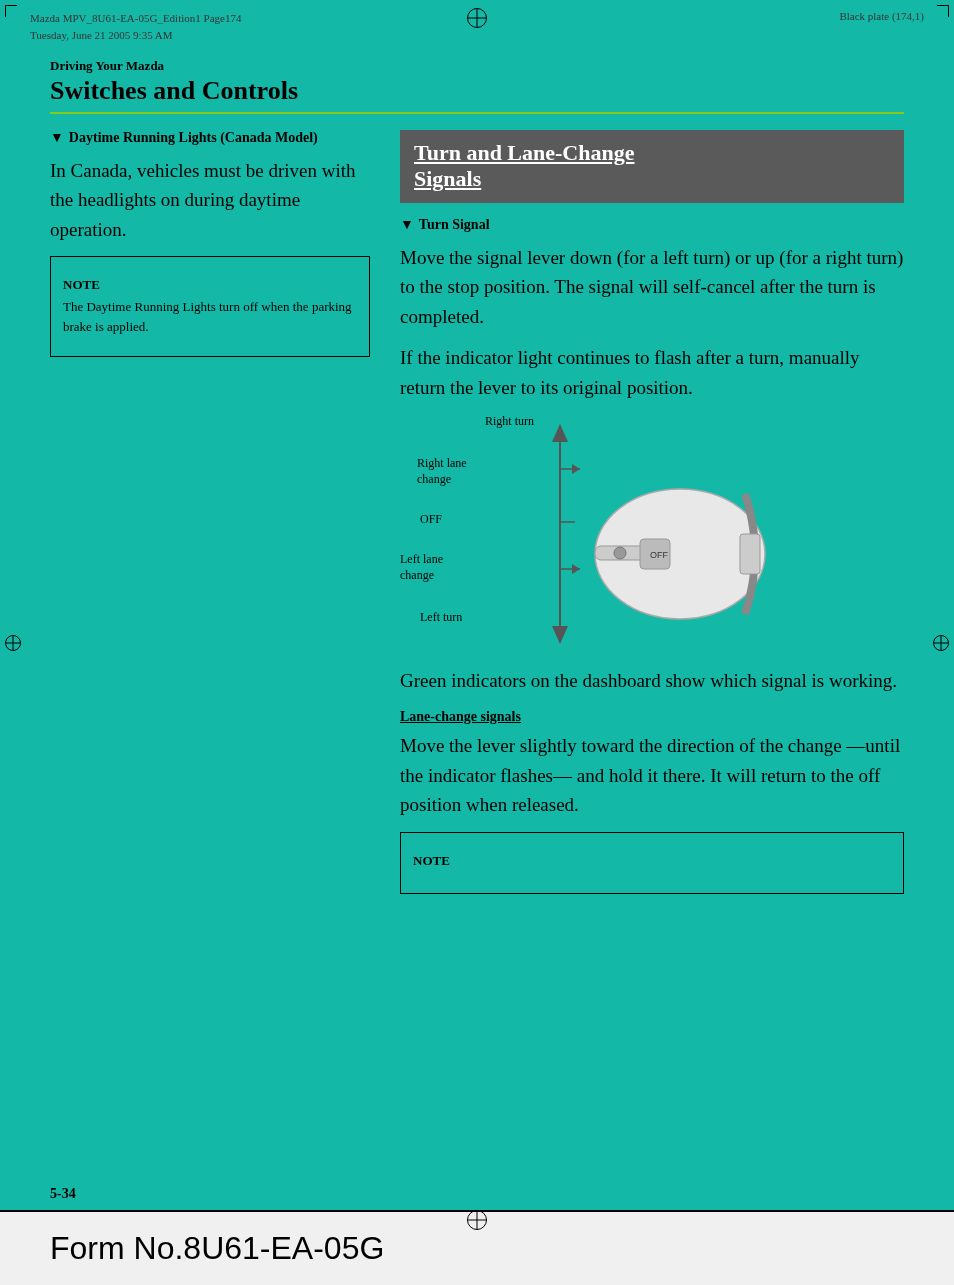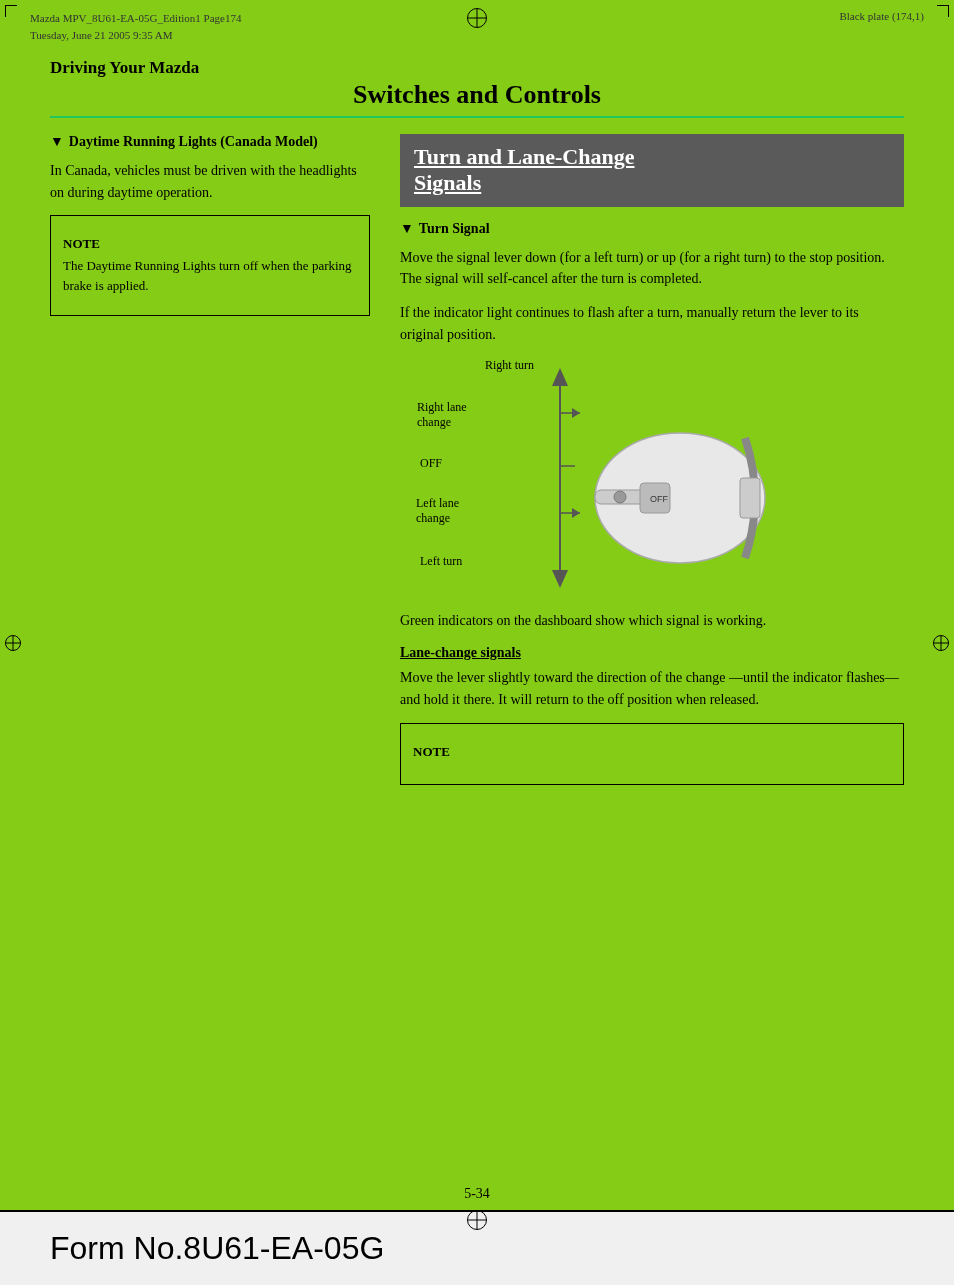--- a/index.html
+++ b/index.html
@@ -10,21 +10,21 @@
       background: #fff;
       font-family: Times New Roman, serif;
       font-size: 14px;
       color: #000;
       position: relative;
     }
 
     .page-container {
       width: 954px;
       min-height: 1285px;
-      background: #84cc16;
+      background: #14b8a6;
       position: relative;
       padding: 0;
     }
 
     
     .page-header {
       display: flex;
       justify-content: space-between;
       align-items: flex-start;
       padding: 10px 30px 5px 30px;
@@ -152,32 +152,31 @@
       transform: translateX(-50%);
     }
 
     
     .section-title-area {
       padding: 0 50px 0 50px;
       margin-top: 10px;
     }
 
     .section-subtitle {
-      font-size: 17px;
+      font-size: 13px;
       font-weight: bold;
       margin-bottom: 2px;
     }
 
     .section-title {
       font-size: 26px;
       font-weight: bold;
-      border-bottom: 2px solid #22c55e;
+      border-bottom: 2px solid #84cc16;
       padding-bottom: 6px;
       margin-bottom: 16px;
-      text-align: center;
     }
 
     
     .two-col {
       display: flex;
       padding: 0 50px;
       gap: 30px;
     }
 
     .col-left {
@@ -198,21 +197,21 @@
       margin-bottom: 10px;
     }
 
     .subsection-heading .triangle {
       color: #000;
       margin-right: 5px;
       font-size: 14px;
     }
 
     .body-text {
-      font-size: 14px;
+      font-size: 19px;
       line-height: 1.55;
       margin-bottom: 12px;
     }
 
     .note-box {
       border: 1px solid #000;
       padding: 20px 12px;
       margin-top: 8px;
     }
 
@@ -275,22 +274,21 @@
     .page-footer {
       position: absolute;
       bottom: 0;
       left: 0;
       right: 0;
     }
 
     .footer-page-num {
       padding: 0 50px 8px 50px;
       font-size: 14px;
-      font-weight: normal;
-      text-align: center;
+      font-weight: bold;
     }
 
     .footer-form {
       background: #f0f0f0;
       border-top: 2px solid #000;
       padding: 18px 50px;
       font-size: 32px;
       font-weight: normal;
       font-family: Arial, sans-serif;
     }
@@ -366,21 +364,21 @@
       </div>
 
       <p class="body-text">Move the signal lever down (for a left turn) or up (for a right turn) to the stop position. The signal will self-cancel after the turn is completed.</p>
       <p class="body-text">If the indicator light continues to flash after a turn, manually return the lever to its original position.</p>
 
       <div class="diagram-area">
 
         <div class="diagram-label" style="top: 0; left: 85px;">Right turn</div>
         <div class="diagram-label" style="top: 42px; left: 17px;">Right lane<br>change</div>
         <div class="diagram-label" style="top: 98px; left: 20px;">OFF</div>
-        <div class="diagram-label" style="top: 138px; left: 16px;">Left lane<br>change</div>
+        <div class="diagram-label" style="top: 138px; left: 0;">Left lane<br>change</div>
         <div class="diagram-label" style="top: 196px; left: 20px;">Left turn</div>
 
         <svg class="lever-diagram" width="320" height="240" viewBox="0 0 320 240">
 
           <line x1="80" y1="20" x2="80" y2="220" stroke="#555" stroke-width="2"></line>
 
           <polygon points="80,10 72,28 88,28" fill="#555"></polygon>
 
           <polygon points="80,230 72,212 88,212" fill="#555"></polygon>
 

